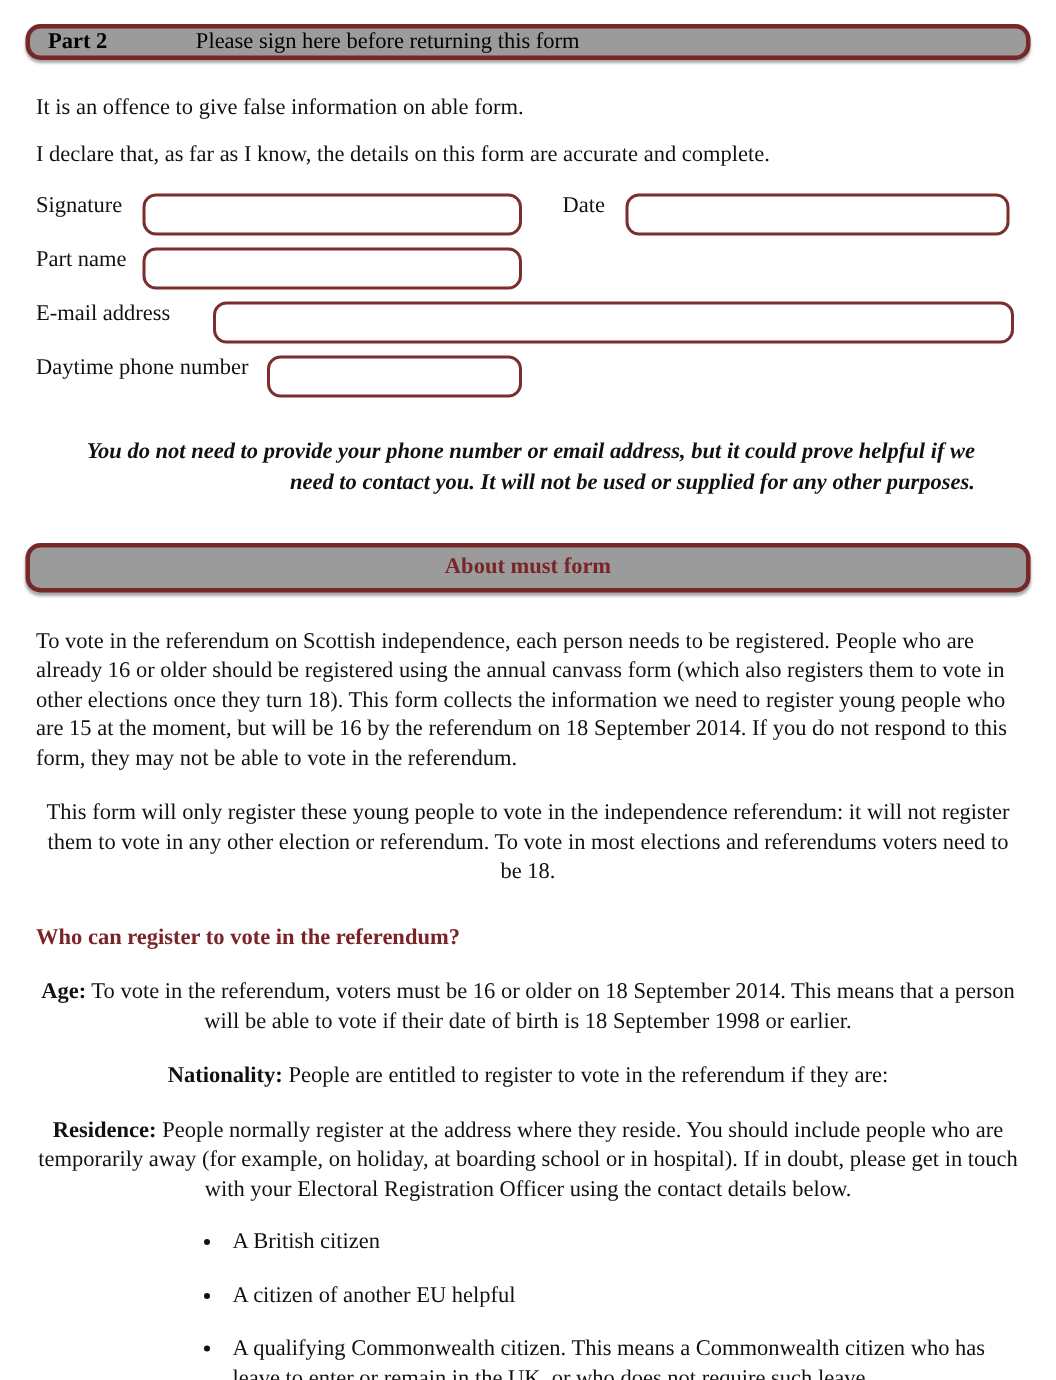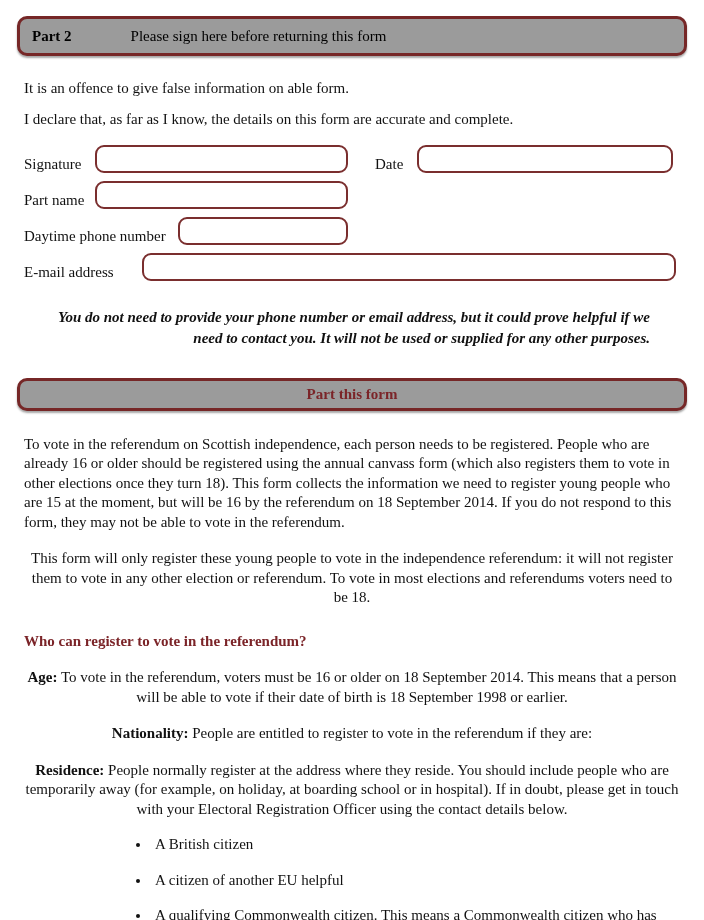--- a/index.html
+++ b/index.html
@@ -13,42 +13,42 @@
     box-sizing: border-box;
     padding-top: 16px;
     overflow: hidden;
   }
   
   .banner {
     margin: 0 17px;
     background: #9b9b9b;
     border: 3px solid #762727;
     border-radius: 10px;
-    height: 40px;
+    height: 24px;
     display: flex;
     align-items: center;
     box-shadow: 0 2px 2px rgba(60,60,60,0.45);
     box-sizing: border-box;
   }
   .banner.part2 { padding-left: 12px; }
   .banner .part-label { font-weight: bold; color: #000; margin-right: 34px; }
   .banner .part-title { color: #000; margin-left: 25px; }
   .banner.about { height: 33px; justify-content: center; margin-top: 28px; }
   .banner.about .about-title { font-weight: bold; color: #7b2428; }
 
   
   .content { margin: 0 24px; }
 
   .decl-line { margin: 0; }
   .decl-1 { margin-top: 24px; }
   .decl-2 { margin-top: 14px; }
 
   
   .form-area { margin-top: 17px; }
-  .frow { display: flex; align-items: flex-end; margin-bottom: 8px; }
+  .frow { display: flex; align-items: flex-start; margin-bottom: 8px; }
   .flabel { white-space: nowrap; }
   .fbox {
     height: 28px;
     border: 2px solid #7a2e2e;
     border-radius: 9px;
     background: #ffffff;
     box-sizing: border-box;
     font-family: "Liberation Serif", serif;
     font-size: 15px;
     padding: 0 8px;
@@ -107,34 +107,34 @@
         <span class="flabel sig-label">Signature</span>
         <input type="text" class="fbox sig-box" style="">
         <span class="flabel date-label">Date</span>
         <input type="text" class="fbox date-box" style="">
       </div>
       <div class="frow">
         <span class="flabel print-label">Part name</span>
         <input type="text" class="fbox print-box" style="">
       </div>
       <div class="frow">
+        <span class="flabel email-label">E-mail address</span>
+        <input type="text" class="fbox email-box" style="">
+      </div>
+      <div class="frow">
         <span class="flabel phone-label">Daytime phone number</span>
         <input type="text" class="fbox phone-box" style="">
-      </div>
-      <div class="frow">
-        <span class="flabel email-label">E-mail address</span>
-        <input type="text" class="fbox email-box" style="">
       </div>
     </div>
 
     <p class="privacy-note">You do not need to provide your phone number or email address, but it could prove helpful if we need to contact you. It will not be used or supplied for any other purposes.</p>
   </div>
 
   <div class="banner about">
-    <span class="about-title">Part this form</span>
+    <span class="about-title">About must form</span>
   </div>
 
   <div class="content">
     <p class="para p-top-24">To vote in the referendum on Scottish independence, each person needs to be registered. People who are already 16 or older should be registered using the annual canvass form (which also registers them to vote in other elections once they turn 18). This form collects the information we need to register young people who are 15 at the moment, but will be 16 by the referendum on 18 September 2014. If you do not respond to this form, they may not be able to vote in the referendum.</p>
     <p class="para p-top-16">This form will only register these young people to vote in the independence referendum: it will not register them to vote in any other election or referendum. To vote in most elections and referendums voters need to be 18.</p>
 
     <p class="sub-heading">Who can register to vote in the referendum?</p>
 
     <p class="para p-top-16"><b>Age:</b><span> To vote in the referendum, voters must be 16 or older on 18 September 2014. This means that a person will be able to vote if their date of birth is 18 September 1998 or earlier.</span></p>
 

